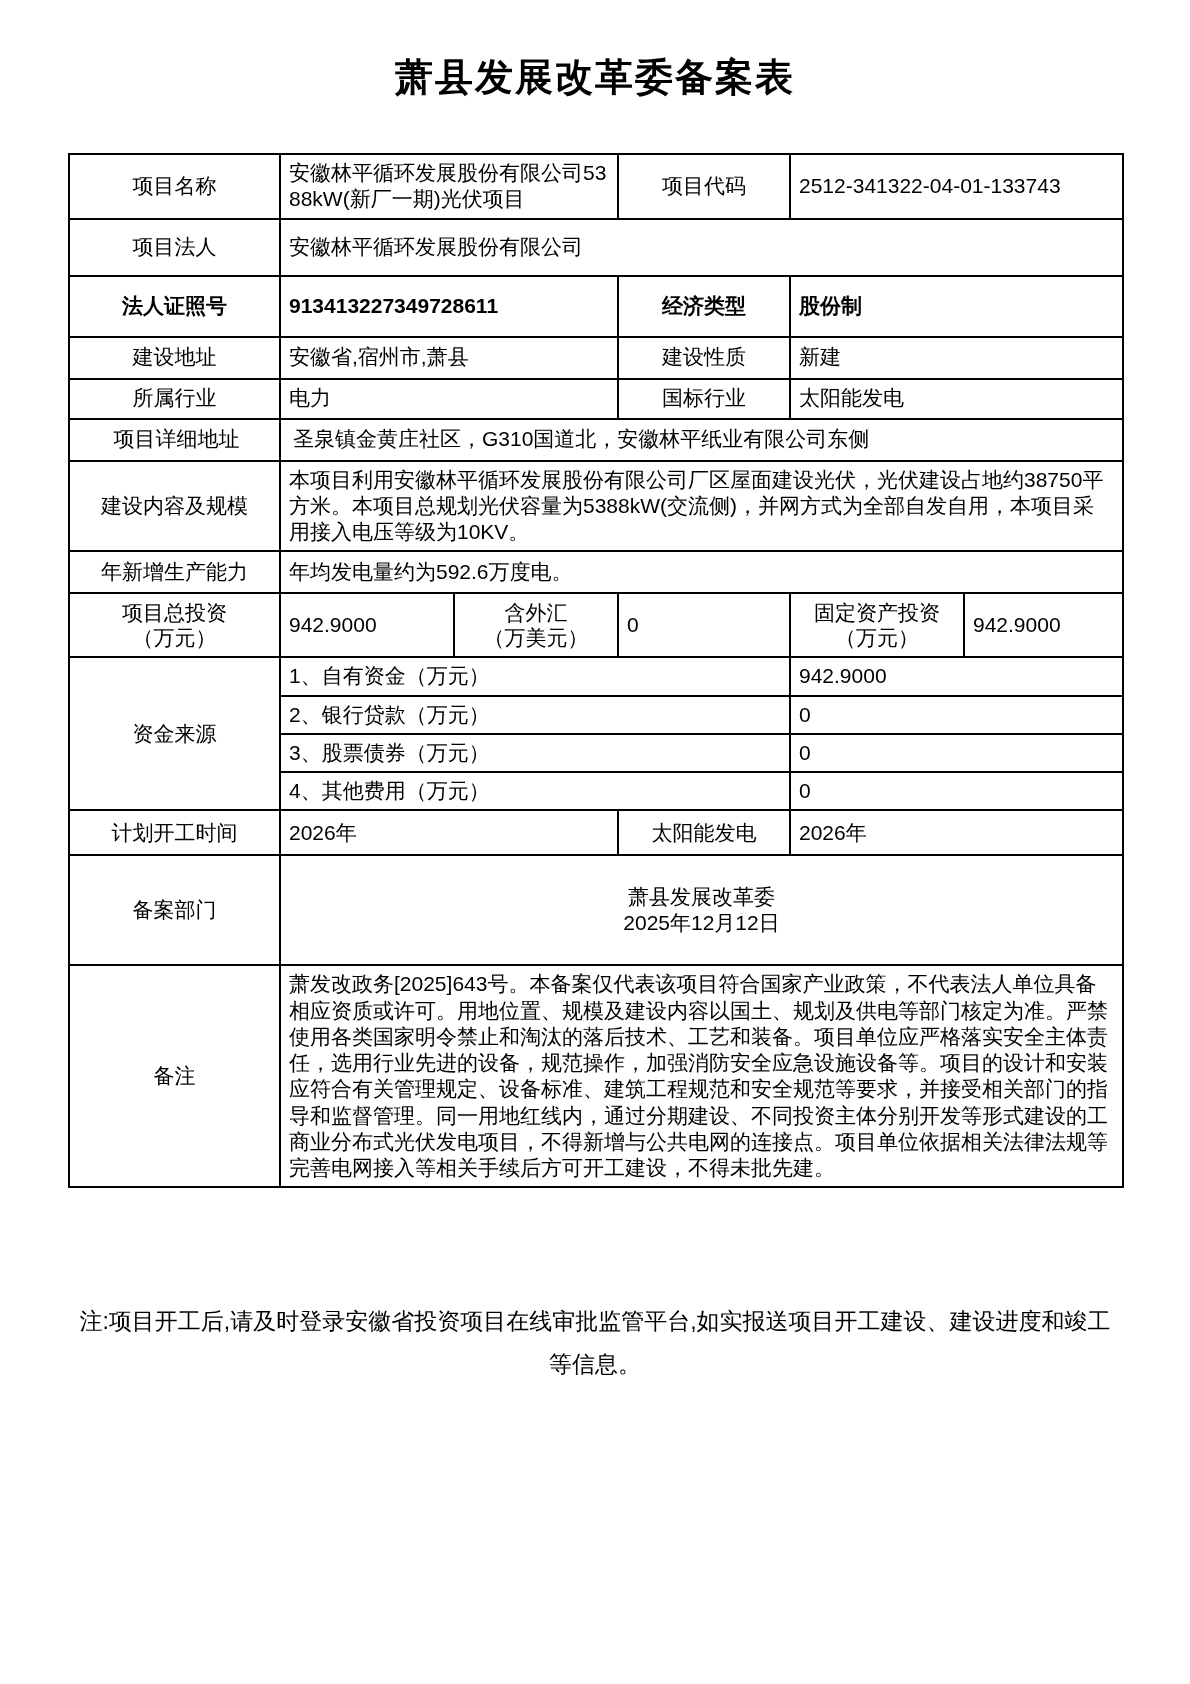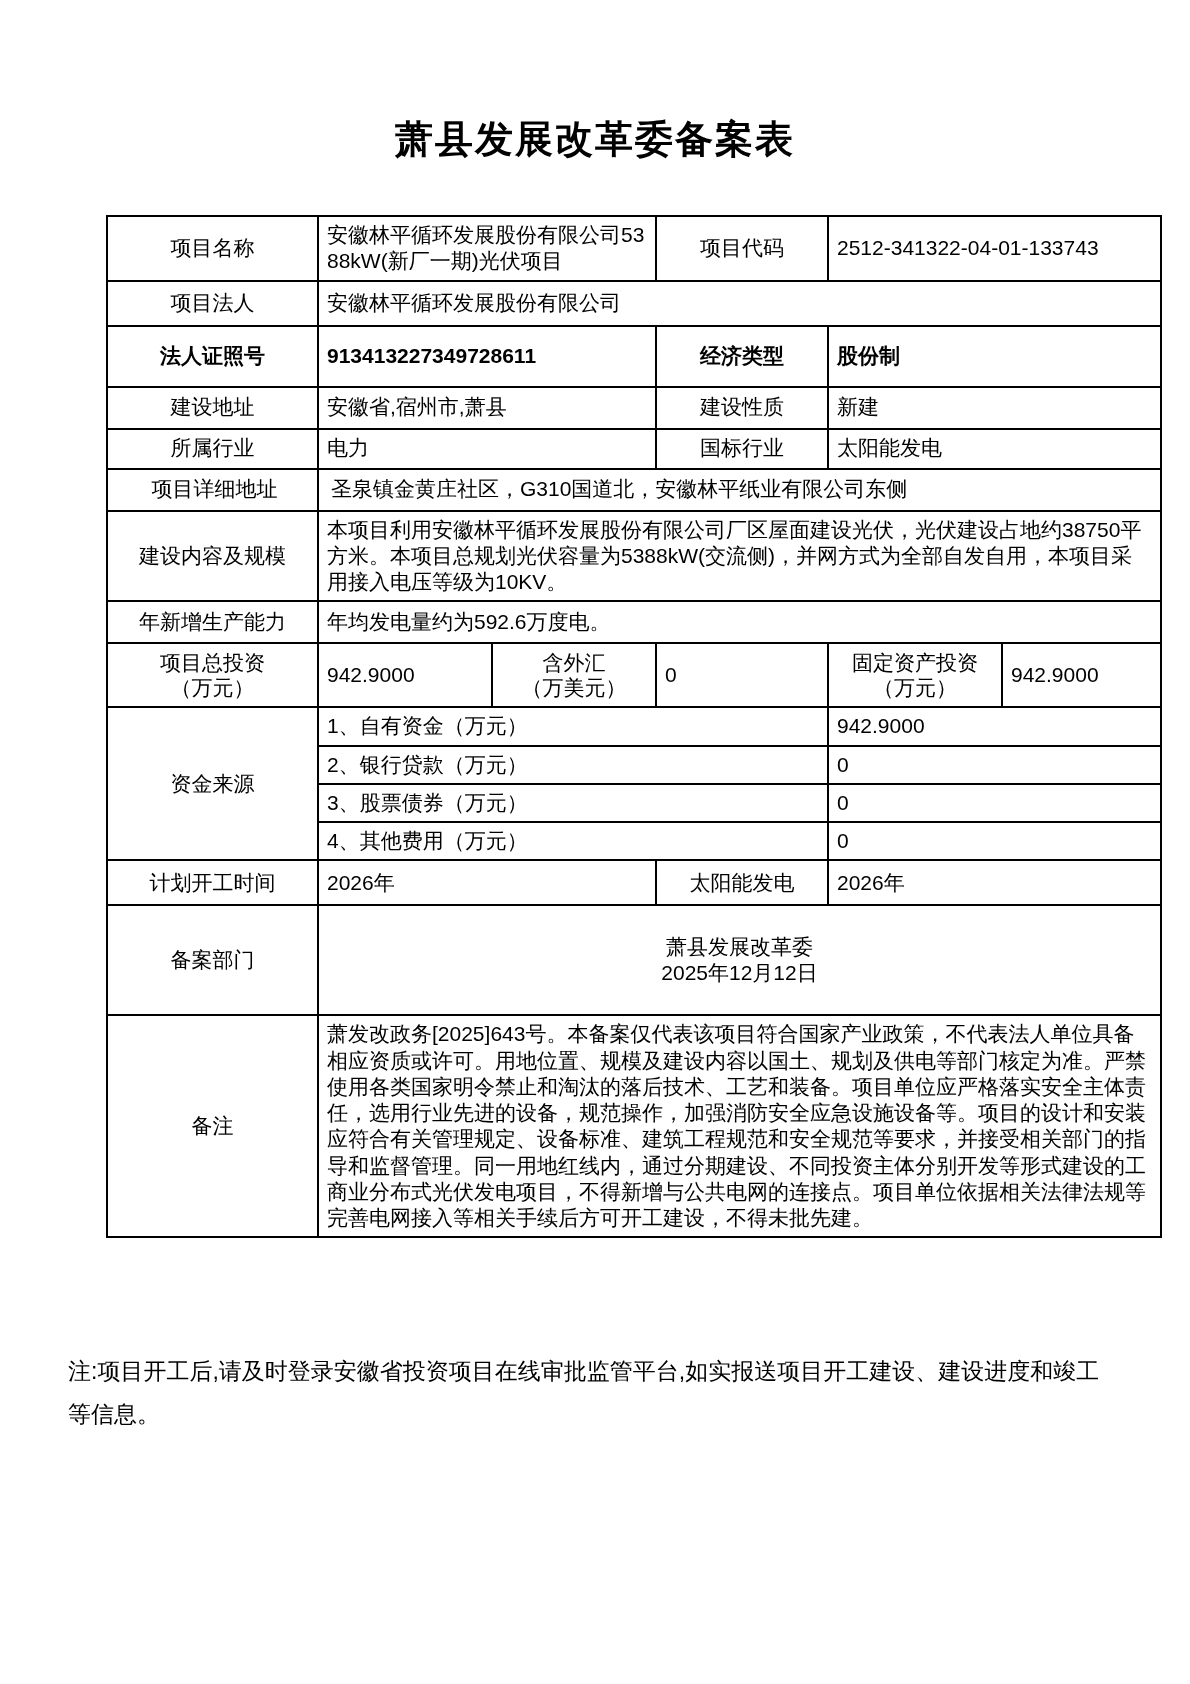--- a/index.html
+++ b/index.html
@@ -6,48 +6,48 @@
   html, body { background: #ffffff; }
   body {
     width: 1190px;
     height: 1684px;
     position: relative;
     font-family: "Liberation Sans", sans-serif;
     color: #000;
     -webkit-font-smoothing: antialiased;
   }
   .page-title {
-    margin-top: 114px;
+    margin-top: 52px;
     text-align: center;
     font-size: 38px;
     font-weight: bold;
     letter-spacing: 2px;
   }
   table.form {
     border-collapse: collapse;
     table-layout: fixed;
     width: 1054px;
-    margin: 50px 0 0 106px;
+    margin: 50px 0 0 68px;
   }
   table.form td {
     border: 2px solid #000;
     font-size: 21px;
     vertical-align: middle;
     padding: 5px 8px;
     line-height: 1.25;
     word-break: break-all;
   }
   td.lbl {
     text-align: center;
     padding: 5px 4px;
   }
   td.val { text-align: left; }
   td.center { text-align: center; }
   tr.r1  td { height: 62px; }
-  tr.r2  td { height: 45px; }
+  tr.r2  td { height: 57px; }
   tr.r3  td { height: 61px; font-weight: bold; }
   tr.r4  td { height: 42px; }
   tr.r5  td { height: 40px; }
   tr.r6  td { height: 42px; padding-left: 12px; }
   tr.r7  td { height: 84px; }
   tr.r8  td { height: 42px; }
   tr.r9  td { height: 64px; }
   tr.rf  td { height: 36px; }
   tr.r14 td { height: 45px; }
   tr.r15 td { height: 110px; }
@@ -55,21 +55,21 @@
   td.remark-cell {
     line-height: 1.16;
     padding: 6px 10px;
   }
   .two-line div { line-height: 1.2; }
   .footer-note {
     width: 1054px;
     margin: 112px 0 0 68px;
     font-size: 23px;
     line-height: 1.85;
-    text-align: left;
+    text-align: center;
   }
 </style>
 <title>萧县发展改革委备案表</title></head>
 <body>
 
 <div>
 
   <h1 class="page-title">萧县发展改革委备案表</h1>
 
   <table class="form">

